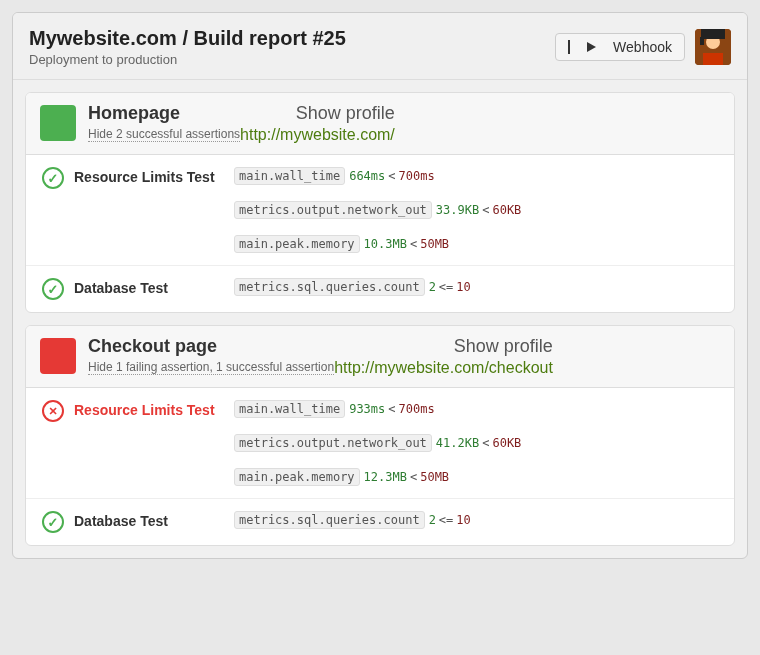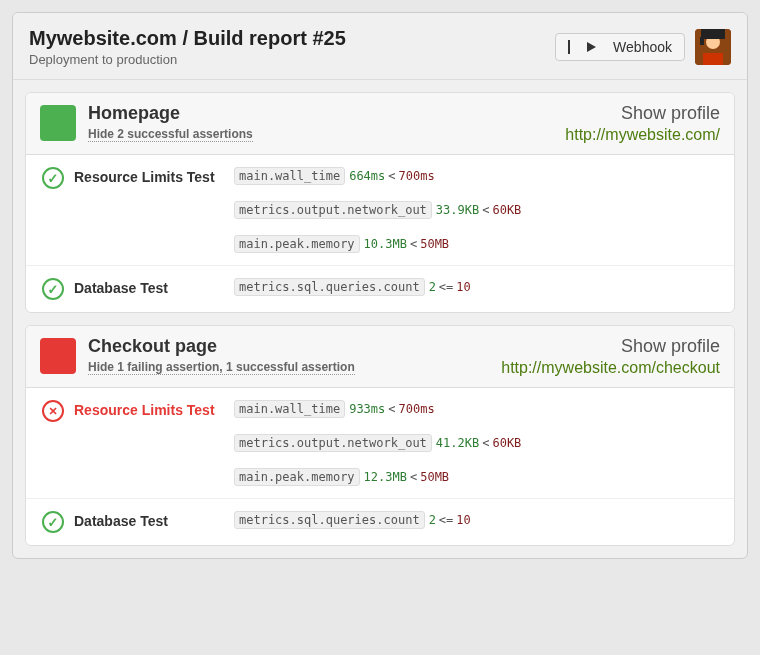--- a/index.html
+++ b/index.html
@@ -97,21 +97,20 @@
       background: #fff;
       border: 1px solid #ddd;
       border-radius: 6px;
       overflow: hidden;
     }
     .section-header {
       background: #f7f7f7;
       padding: 10px 14px;
       display: flex;
       align-items: flex-start;
-      justify-content: space-between;
       border-bottom: 1px solid #ddd;
     }
     .section-header-left {
       display: flex;
       align-items: flex-start;
       gap: 12px;
     }
     .status-box {
       width: 36px;
       height: 36px;
@@ -130,21 +129,20 @@
       font-weight: bold;
       color: #333;
     }
     .section-subtitle {
       font-size: 12px;
       color: #666;
       margin-top: 3px;
       border-bottom: 1px dotted #999;
       display: inline-block;
       cursor: pointer;
-      font-weight: bold;
     }
     .section-header-right {
       text-align: right;
     }
     .show-profile-link {
       font-size: 18px;
       color: #555;
       cursor: pointer;
       text-decoration: none;
       display: block;

